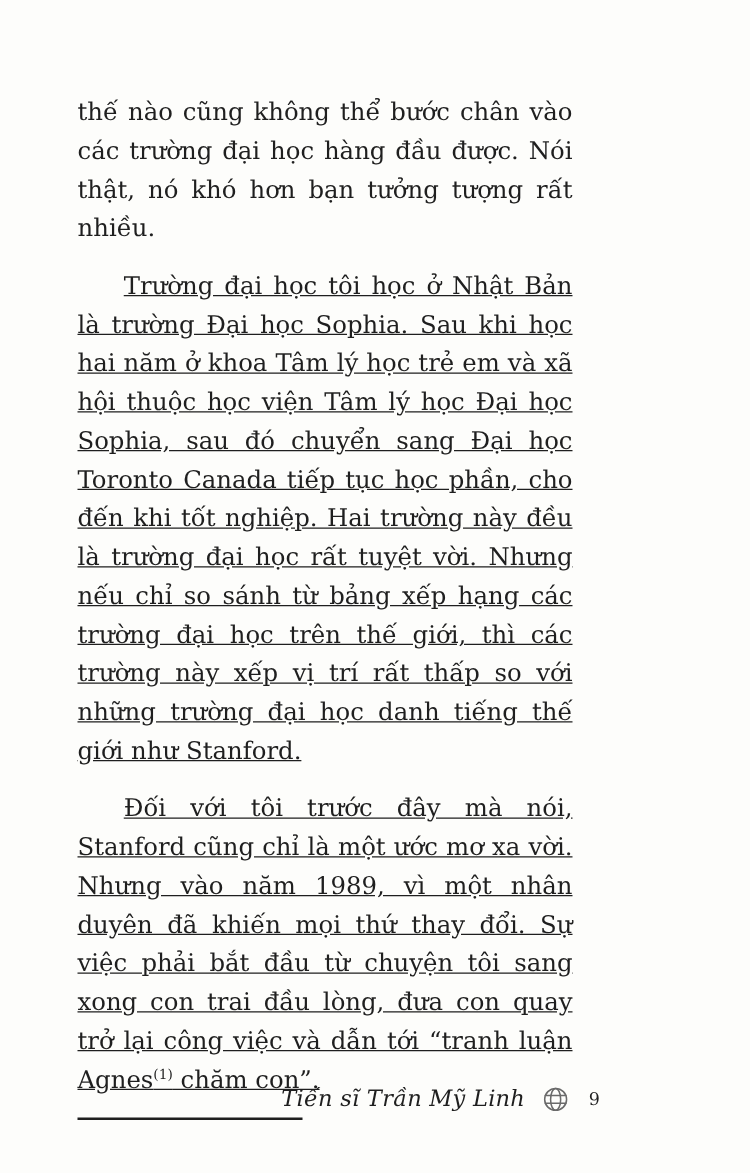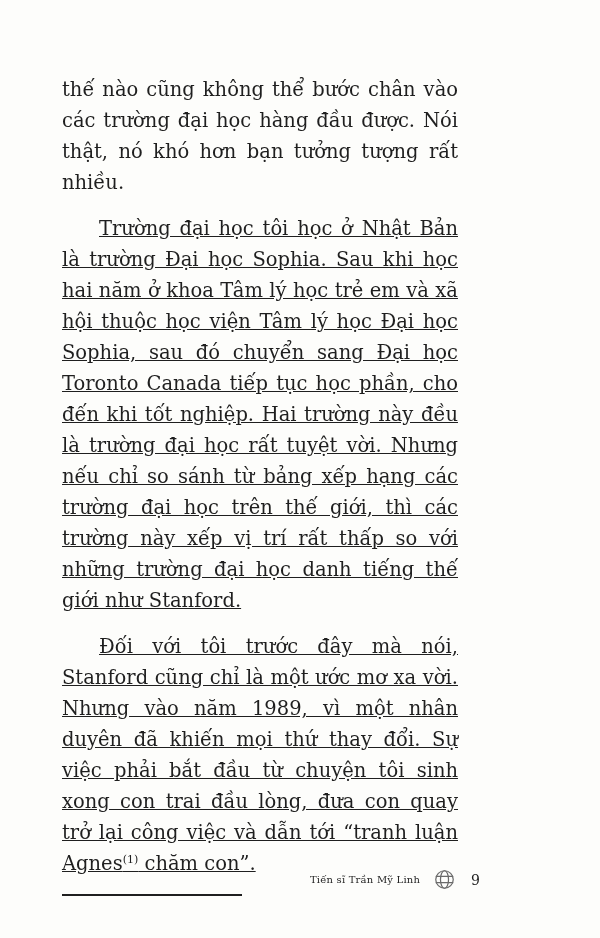--- a/index.html
+++ b/index.html
@@ -43,35 +43,35 @@
     text-indent: 38px;
     margin: 0;
   }
   .footer {
     position: absolute;
     right: 40px;
     bottom: 48px;
     display: flex;
     align-items: center;
   }
-  .footer .author { font-size: 10px; letter-spacing: 0.2px; }
+  .footer .author { font-size: 18px; letter-spacing: 0.2px; font-style: italic; }
   .footer .globe { display: inline-flex; margin: 0 16px 0 14px; }
   .footer .pagenum { font-size: 14px; }
 </style>
 </head>
 <body>
 
 <div class="page">
 
   <main class="body-text">
     <p>thế nào cũng không thể bước chân vào các trường đại học hàng đầu được. Nói thật, nó khó hơn bạn tưởng tượng rất nhiều.</p>
 
     <p class="indent">Trường đại học tôi học ở Nhật Bản là trường Đại học Sophia. Sau khi học hai năm ở khoa Tâm lý học trẻ em và xã hội thuộc học viện Tâm lý học Đại học Sophia, sau đó chuyển sang Đại học Toronto Canada tiếp tục học phần, cho đến khi tốt nghiệp. Hai trường này đều là trường đại học rất tuyệt vời. Nhưng nếu chỉ so sánh từ bảng xếp hạng các trường đại học trên thế giới, thì các trường này xếp vị trí rất thấp so với những trường đại học danh tiếng thế giới như Stanford.</p>
 
-    <p class="indent"><span>Đối với tôi trước đây mà nói, Stanford cũng chỉ là một ước mơ xa vời. Nhưng vào năm 1989, vì một nhân duyên đã khiến mọi thứ thay đổi. Sự việc phải bắt đầu từ chuyện tôi sinh xong con trai đầu lòng, đưa con quay trở lại công việc và dẫn tới “tranh luận Agnes</span><sup class="fn-ref">(1)</sup><span> chăm con”.</span></p>
+    <p class="indent"><span>Đối với tôi trước đây mà nói, Stanford cũng chỉ là một ước mơ xa vời. Nhưng vào năm 1989, vì một nhân duyên đã khiến mọi thứ thay đổi. Sự việc phải bắt đầu từ chuyện tôi sang xong con trai đầu lòng, đưa con quay trở lại công việc và dẫn tới “tranh luận Agnes</span><sup class="fn-ref">(1)</sup><span> chăm con”.</span></p>
   </main>
 
   <section>
     <hr class="footnote-sep">
   </section>
 
   <footer class="footer">
     <span class="author">Tiến sĩ Trần Mỹ Linh</span>
     <span class="globe">
       <svg width="21" height="21" viewBox="0 0 24 24" fill="none" stroke="#6a6a6a" stroke-width="1.4" stroke-linecap="round">

